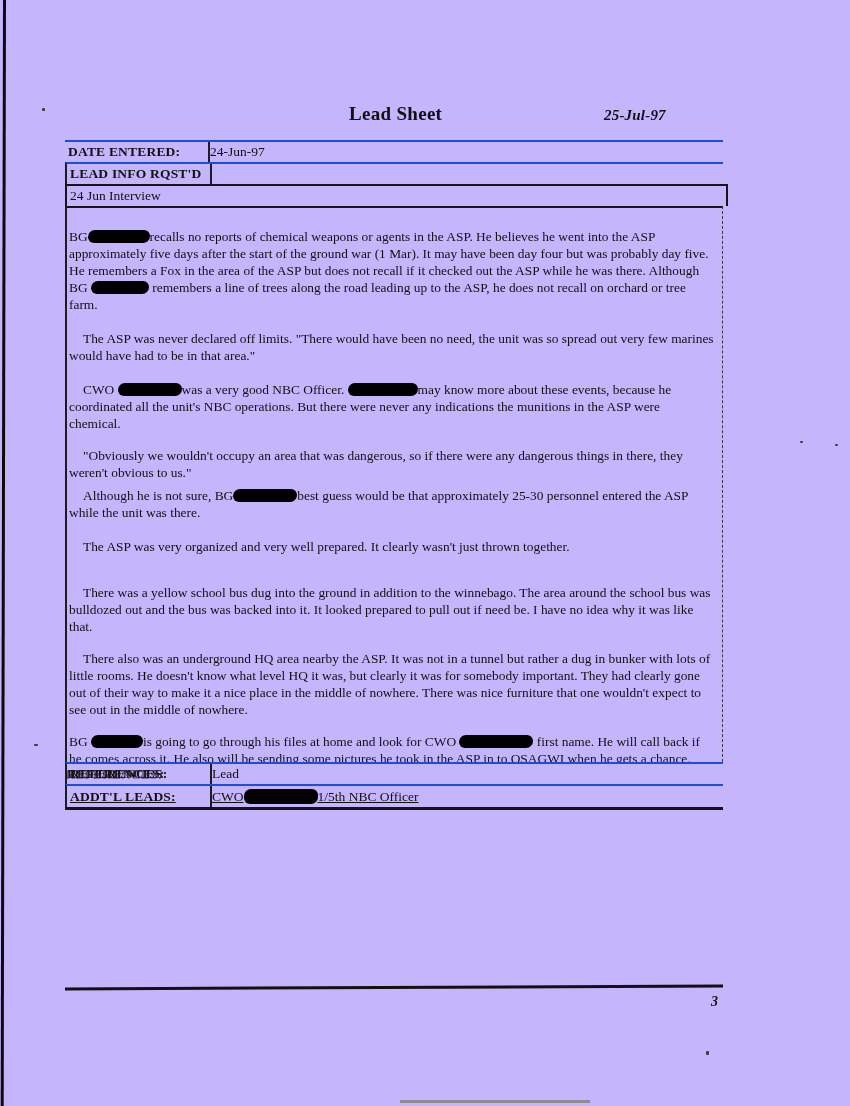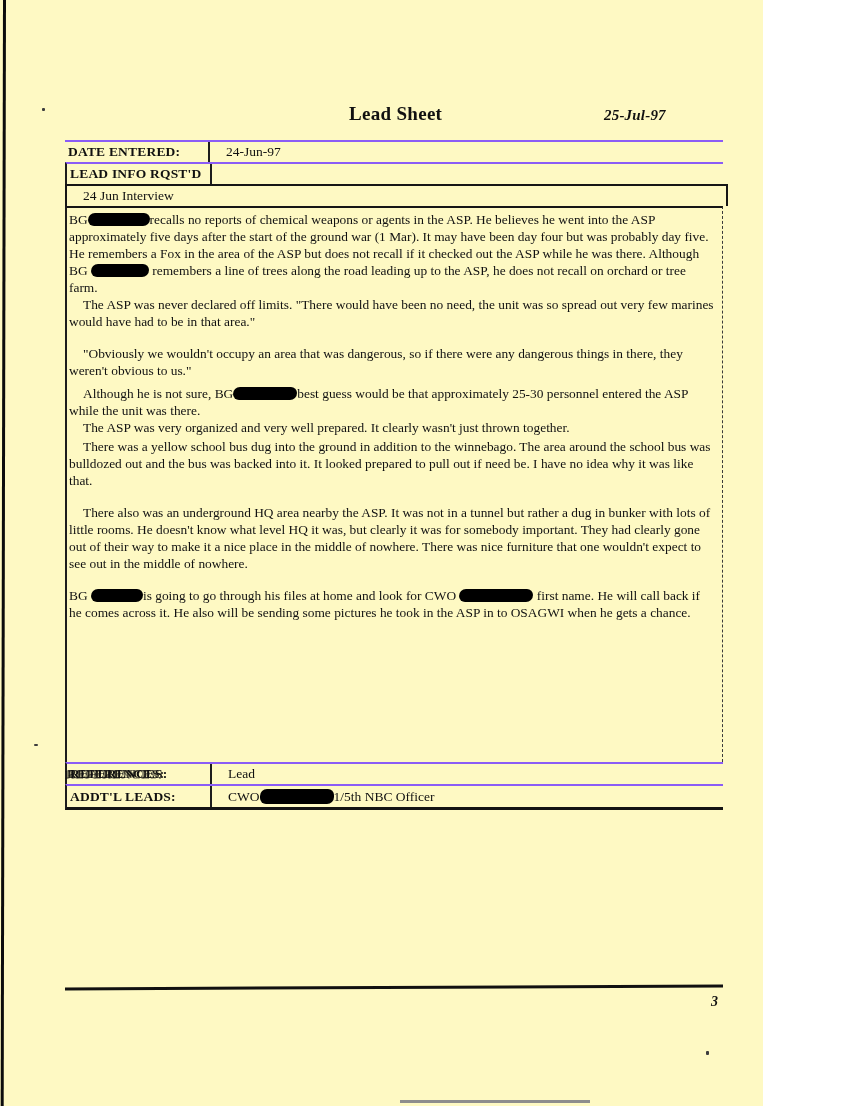--- a/index.html
+++ b/index.html
@@ -1,54 +1,54 @@
 <!DOCTYPE html>
 <html><head>
 <meta charset="utf-8">
 <style>
   html,body { margin:0; padding:0; background:#fff; }
   .page {
-    position:relative; width:763px; height:1106px; background:#fef9c3;
+    position:relative; width:850px; height:1106px; background:#c4b5fd;
     font-family:"Liberation Serif", serif; color:#111; overflow:hidden;
   }
   
   .edge-line {
     position:absolute; left:3px; top:0; width:3px; height:1106px;
     background:#0c0c0c; transform:rotate(0.12deg); transform-origin:top left;
   }
   .title {
     position:absolute; left:349px; top:103px;
     font-size:19px; font-weight:bold; letter-spacing:0.3px;
   }
   .doc-date {
     position:absolute; left:604px; top:107px;
     font-size:15px; font-style:italic; font-weight:600; letter-spacing:0.2px;
   }
   .form { position:absolute; left:65px; top:140px; width:658px; font-size:13.5px; }
-  .frow { display:flex; border-top:2px solid #8b5cf6; height:20px; border-left:2px solid #1d1d1d; }
+  .frow { display:flex; border-top:2px solid #1d4ed8; height:20px; border-left:2px solid #1d1d1d; }
   .frow.no-left { border-left:none; }
   .flabel {
     width:140px; flex:0 0 140px; border-right:2px solid #1d1d1d;
     font-weight:bold; padding-left:3px; display:flex; align-items:center; letter-spacing:0.2px;
   }
-  .fvalue { flex:1; padding-left:16px; display:flex; align-items:center; }
+  .fvalue { flex:1; padding-left:0; display:flex; align-items:center; }
   .frow-full { border:2px solid #161616; border-bottom:none; margin-right:-5px; }
-  .frow-full .fvalue { padding-left:16px; }
+  .frow-full .fvalue { padding-left:3px; }
   .narrative {
     border-top:2px solid #161616; border-left:2px solid #1d1d1d; border-right:1.5px dashed #3a3a3a;
     height:556px; padding:3px 8px 0 2px; box-sizing:border-box;
     font-size:13.4px; line-height:17px; overflow:hidden;
   }
-  .para { text-align:left; }
+  .para { text-align:left;margin-top:17px; }
   .redact {
     display:inline-block; background:#000; border-radius:7px 6px 7px 6px;
     vertical-align:-2px;
   }
   .double-strike { text-shadow:-3px 0 0 rgba(0,0,0,0.85), -5px 0.5px 0 rgba(0,0,0,0.45); }
-  .leads-row { border-bottom:3px solid #141414; height:21px; }
+  .leads-row { border-bottom:3px solid #141414; height:21px;text-decoration:underline; }
   .bottom-rule {
     position:absolute; left:65px; top:986px; width:658px; height:2.5px;
     background:#111; transform:rotate(-0.25deg);
   }
   .page-number {
     position:absolute; left:711px; top:994px;
     font-size:14px; font-style:italic; font-weight:bold;
   }
   .bottom-faint-line { position:absolute; left:400px; top:1100px; width:190px; height:3px; background:#8d8d8d; }
   .speck { position:absolute; background:#3d3d3d; border-radius:1px; }
@@ -76,24 +76,25 @@
     </div>
 
     <div class="frow frow-full">
       <div class="fvalue">24 Jun Interview</div>
     </div>
 
 
     <div class="narrative" id="narrative-box">
         <div class="para" style="text-indent: 0px;">BG<span class="redact" style="width: 62px; height: 13px;"></span>recalls no reports of chemical weapons or agents in the ASP.  He believes he went into the ASP approximately five days after the start of the ground war (1 Mar).  It may have been day four but was probably day five.  He remembers a Fox in the area of the ASP but does not recall if it checked out the ASP while he was there.  Although BG <span class="redact" style="width: 58px; height: 13px;"></span> remembers a line of trees along the road leading up to the ASP, he does not recall on orchard or tree farm.</div>
         <div class="para" style="text-indent: 14px; font-family: Liberation Serif, serif;">The ASP was never declared off limits.  "There would have been no need, the unit was so spread out very few marines would have had to be in that area."</div>
+        <div class="para" style="text-indent: 14px;">CWO <span class="redact" style="width: 64px; height: 13px;"></span>was a very good NBC Officer.  <span class="redact" style="width: 70px; height: 13px;"></span>may know more about these events, because he coordinated all the unit's NBC operations.  But there were never any indications the munitions in the ASP were chemical.</div>
         <div class="para" style="margin-top: 15px; text-indent: 14px;">"Obviously we wouldn't occupy an area that was dangerous, so if there were any dangerous things in there, they weren't obvious to us."</div>
         <div class="para" style="margin-top: 6px; text-indent: 14px;">Although he is not sure, BG<span class="redact" style="width: 64px; height: 13px;"></span>best guess would be that approximately 25-30 personnel entered the ASP while the unit was there.</div>
         <div class="para" style="text-indent: 14px; font-family: Liberation Serif, serif;">The ASP was very organized and very well prepared.  It clearly wasn't just thrown together.</div>
-        <div class="para" style="margin-top: 2px; text-indent: 14px;">There was a yellow school bus dug into the ground in addition to the winnebago.  The area around the school bus was bulldozed out and the bus was backed into it.  It looked prepared to pull out if need be.  I have no idea why it was like that.</div>
+        <div class="para" style="margin-top: 29px; text-indent: 14px;">There was a yellow school bus dug into the ground in addition to the winnebago.  The area around the school bus was bulldozed out and the bus was backed into it.  It looked prepared to pull out if need be.  I have no idea why it was like that.</div>
         <div class="para" style="margin-top: 15px; text-indent: 14px;">There also was an underground HQ area nearby the ASP.  It was not in a tunnel but rather a dug in bunker with lots of little rooms.  He doesn't know what level HQ it was, but clearly it was for somebody important.  They had clearly gone out of their way to make it a nice place in the middle of nowhere.  There was nice furniture that one wouldn't expect to see out in the middle of nowhere.</div>
         <div class="para" style="margin-top: 15px; text-indent: 0px;">BG <span class="redact" style="width: 52px; height: 13px;"></span>is going to go through his files at home and look for CWO <span class="redact" style="width: 74px; height: 13px;"></span> first name.  He will call back if he comes across it.  He also will be sending some pictures he took in the ASP in to OSAGWI when he gets a chance.</div>
       </div>
 
     <div class="frow">
       <div class="flabel double-strike">REFERENCES:</div>
       <div class="fvalue">Lead</div>
     </div>
 
     <div class="frow leads-row">

